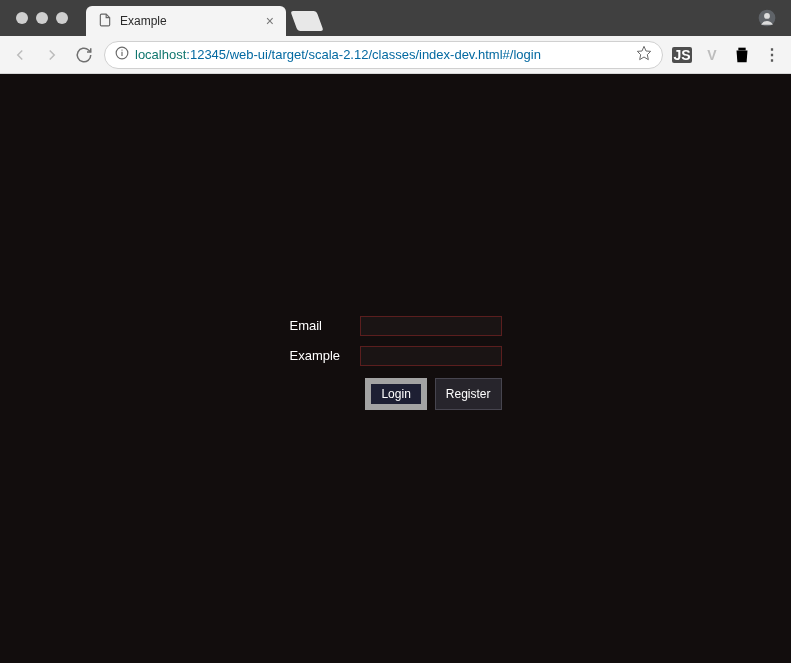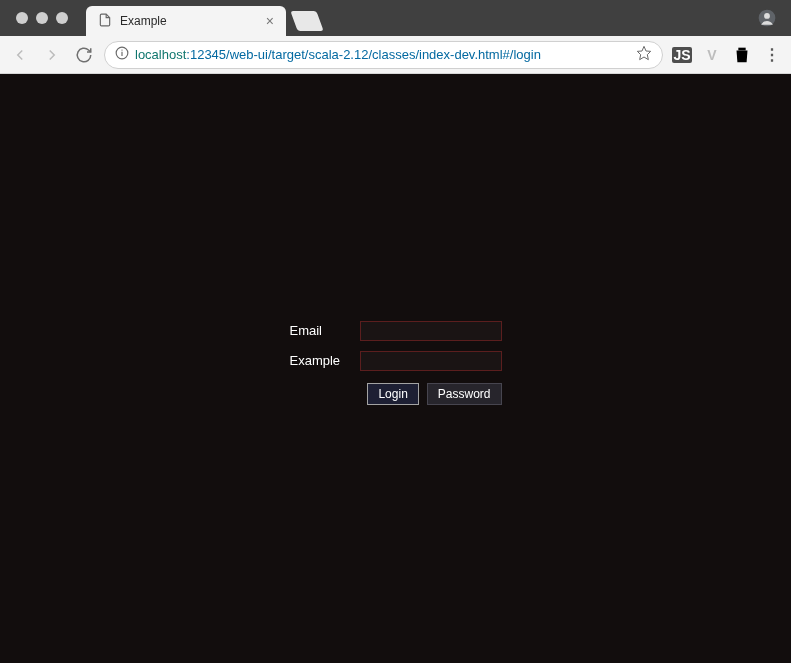--- a/index.html
+++ b/index.html
@@ -135,21 +135,21 @@
     .btn {
       font-size: 12px;
       padding: 3px 10px;
       background: #27252c;
       border: 1px solid #47454f;
       color: #fff;
       cursor: pointer;
     }
     .btn.primary {
       background: #1d1f33;
-      border: 1px solid #a3a3a3;
+      border: 6px solid #a3a3a3;
     }
   </style>
 </head>
 <body>
 
 <div class="browser-chrome">
   <div class="tab-bar">
     <div class="window-controls">
       <div class="traffic-dot"></div>
       <div class="traffic-dot"></div>
@@ -229,16 +229,16 @@
     <div class="form-row">
       <label class="form-label">Email</label>
       <input class="form-input" type="text" value="" style="">
     </div>
     <div class="form-row">
       <label class="form-label">Example</label>
       <input class="form-input" type="password" value="" style="">
     </div>
     <div class="button-row">
       <button class="btn primary" type="submit">Login</button>
-      <button class="btn" type="button">Password</button>
+      <button class="btn" type="button">Register</button>
     </div>
   </form>
 </div>
 
 </body></html>

